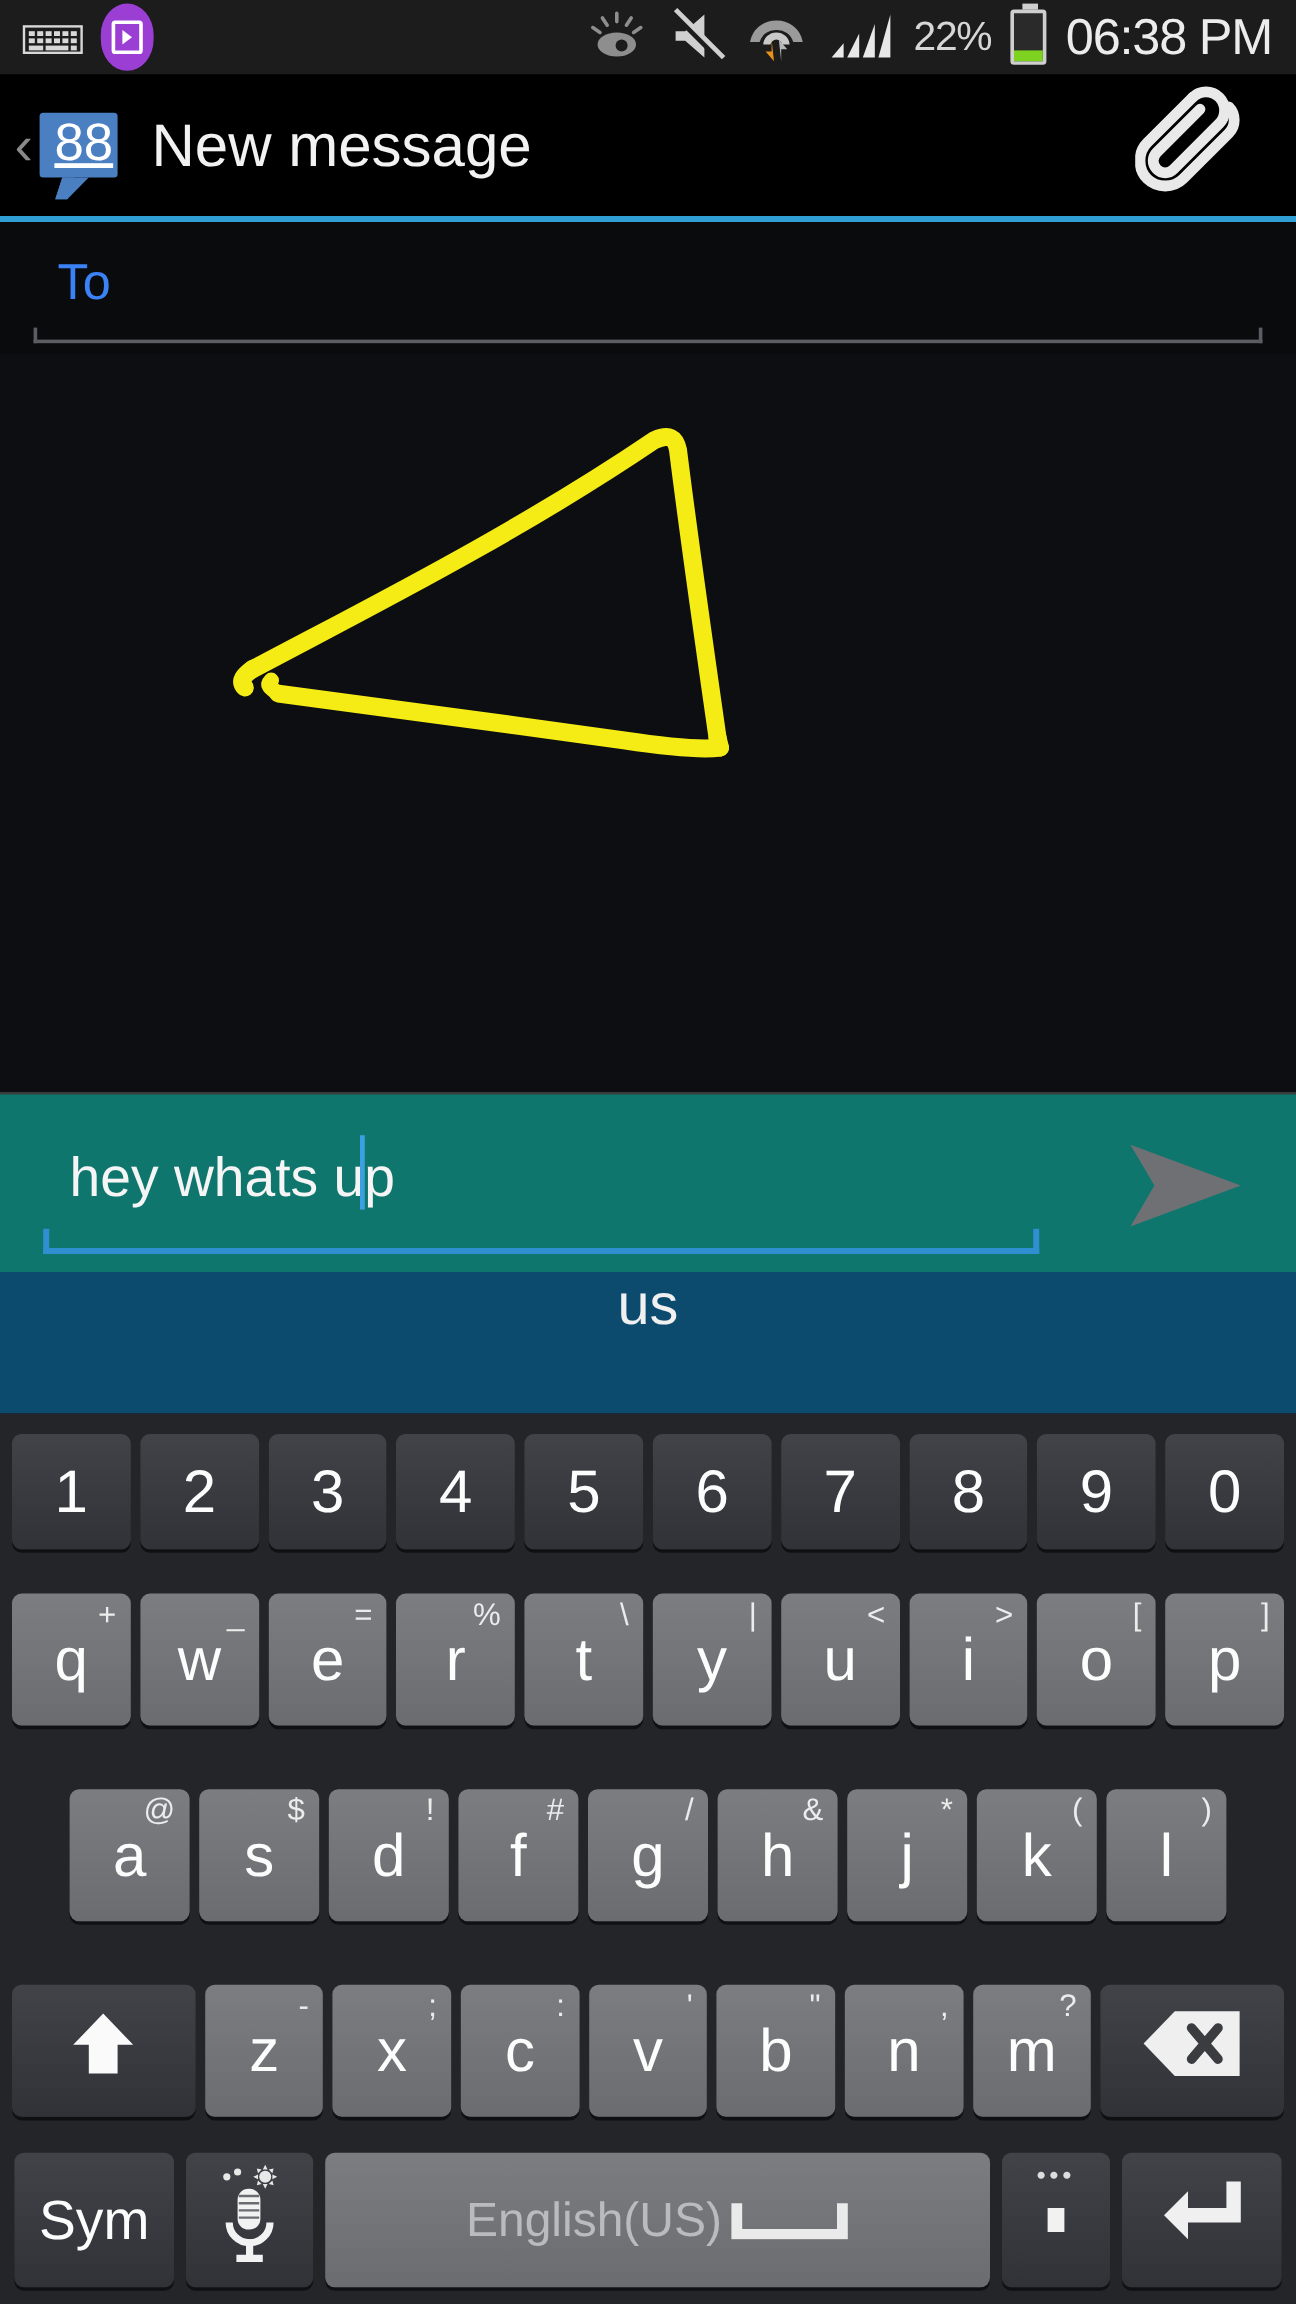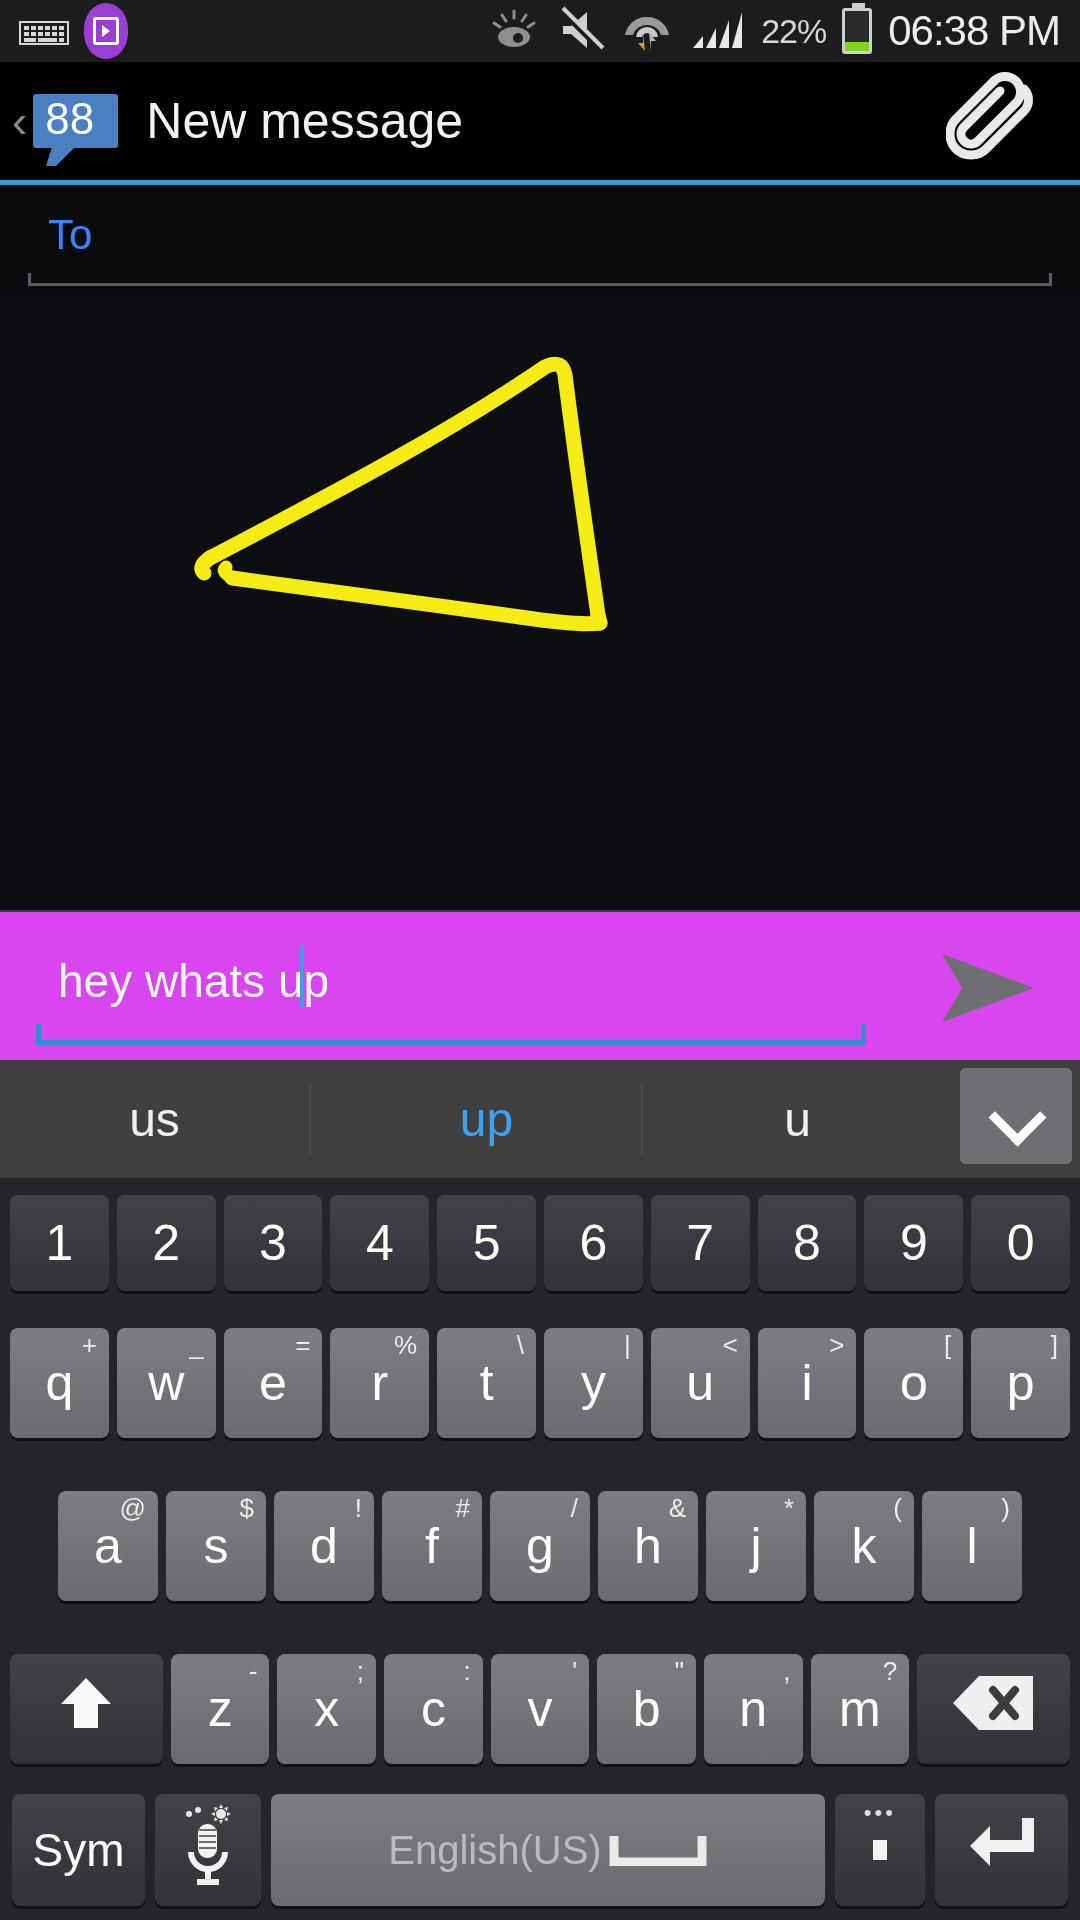--- a/index.html
+++ b/index.html
@@ -46,21 +46,21 @@
   
   .titlebar {
     position: absolute; top: 62px; left: 0; width: 1080px; height: 118px;
     background: #000; display: flex; align-items: center;
   }
   .back-chevron {
     margin-left: 12px; color: #8a8a8a; font-size: 46px; line-height: 1; font-weight: 400;
   }
   .msg-badge {
     position: relative; margin-left: 6px; background: #4a7fc1; color: #fff;
-    font-size: 44px; padding: 2px 24px 6px 12px; border-radius: 3px; line-height: 1.05;
+    font-size: 44px; padding: 2px 4px 6px 12px; border-radius: 3px; line-height: 1.05; text-decoration: underline;
   }
   .msg-badge::after {
     content: ""; position: absolute; left: 16px; bottom: -18px;
     border-left: 10px solid #4a7fc1; border-right: 12px solid transparent;
     border-top: 18px solid #4a7fc1; border-bottom: 0;
     transform: skewX(-18deg);
   }
   .title-text { color: #f2f2f2; font-size: 50px; margin-left: 28px; font-weight: 400; }
   .clip-wrap { margin-left: auto; margin-right: 34px; }
   .blue-rule { position: absolute; top: 180px; left: 0; width: 1080px; height: 5px; background: #2f9fd6; }
@@ -84,42 +84,42 @@
   
   .canvas-area {
     position: absolute; top: 295px; left: 0; width: 1080px; height: 615px;
     background: #0c0e11; overflow: hidden;
   }
   .canvas-area svg { display: block; }
 
   
   .msgbar {
     position: absolute; top: 910px; left: 0; width: 1080px; height: 150px;
-    background: #d946ef; border-top: 2px solid #3a3c3e;
+    background: #0f766e; border-top: 2px solid #3a3c3e;
   }
   .msg-text {
     position: absolute; left: 58px; top: 42px; color: #f5f5f5; font-size: 46px; white-space: nowrap;
   }
   .caret {
     position: absolute; left: 300px; top: 34px; width: 4px; height: 62px; background: #3b9fe0;
   }
   .msg-underline {
     position: absolute; left: 36px; width: 830px; top: 128px; height: 5px; background: #2f8fd0;
   }
   .msg-underline::before, .msg-underline::after {
     content: ""; position: absolute; top: -16px; width: 5px; height: 21px; background: #2f8fd0;
   }
   .msg-underline::before { left: 0; }
   .msg-underline::after { right: 0; }
   .send-btn { position: absolute; right: 42px; top: 38px; }
 
   
   .suggest {
     position: absolute; top: 1060px; left: 0; width: 1080px; height: 118px;
-    background: #404040; display: flex; align-items: stretch;
+    background: #0c4a6e; display: flex; align-items: stretch; flex-direction: column;
   }
   .sug-cell {
     flex: 1; display: flex; align-items: center; justify-content: center;
     color: #f0f0f0; font-size: 48px; position: relative;
   }
   .sug-cell.active { color: #3fa2ef; padding-left: 21px; }
   .sug-sep { width: 2px; background: #4a4c4f; margin: 24px 0; }
   .sug-expand {
     width: 112px; margin: 8px 8px 14px 8px; background: #6d6f72;
     border-radius: 5px; display: flex; align-items: center; justify-content: center;

